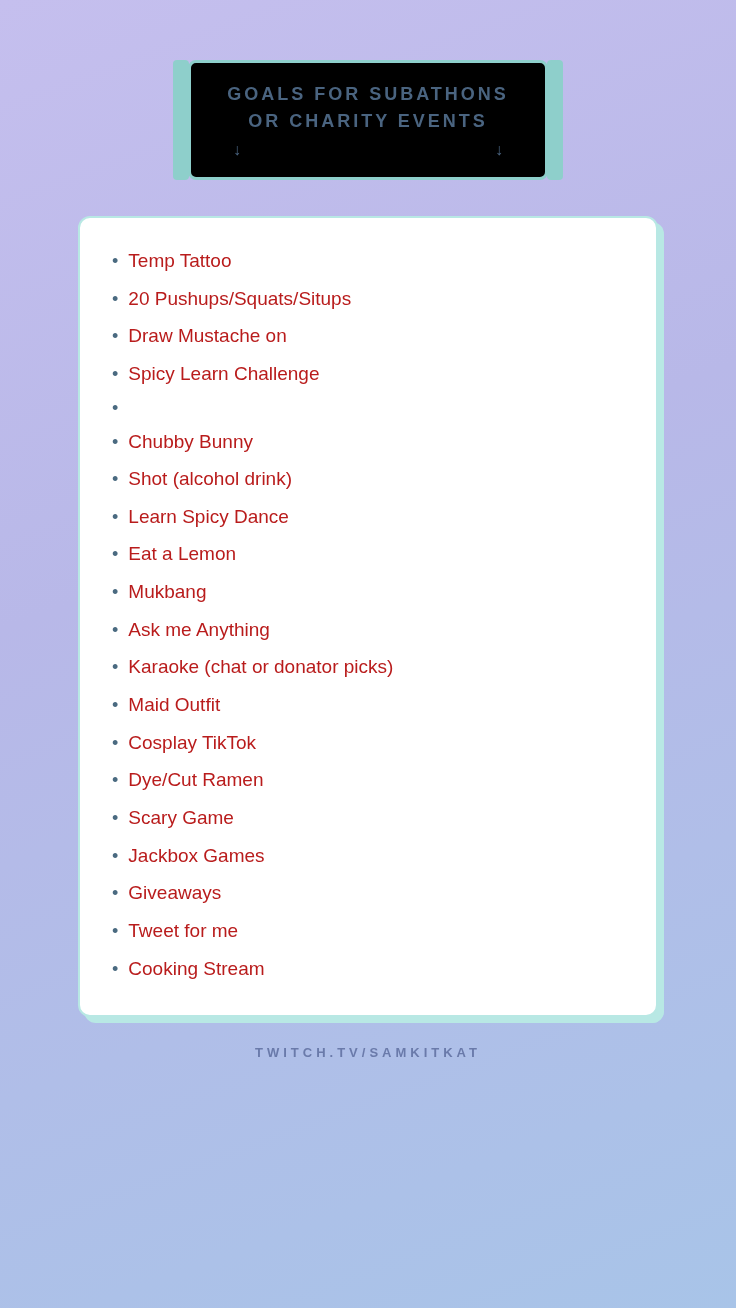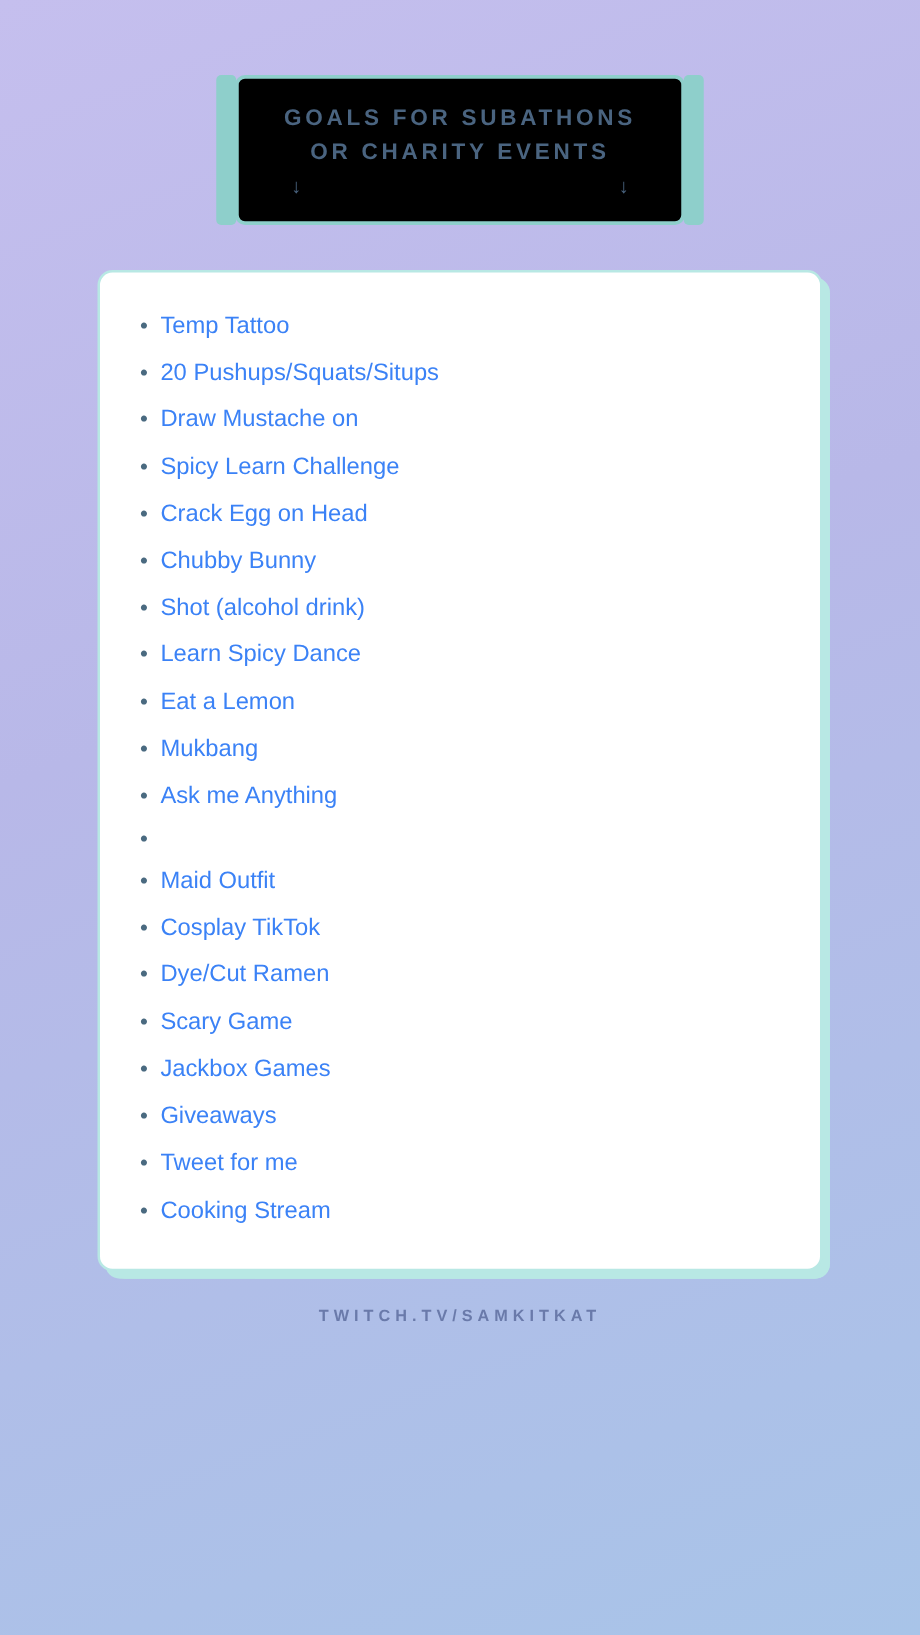--- a/index.html
+++ b/index.html
@@ -96,21 +96,21 @@
     .bullet {
       color: #4a6a80;
       font-size: 18px;
       margin-right: 10px;
       flex-shrink: 0;
       line-height: 1;
     }
 
     .item-text {
       font-size: 19px;
-      color: #3b82f6;
+      color: #b91c1c;
       font-weight: 500;
       line-height: 1.35;
       font-family: 'Arial Rounded MT Bold', 'Arial', sans-serif;
     }
 
     .footer {
       margin-top: 28px;
       letter-spacing: 4px;
       font-size: 13px;
       color: #6a7aaa;
@@ -144,21 +144,20 @@
     <div class="list-item">
       <span class="bullet">•</span>
       <span class="item-text">Draw Mustache on</span>
     </div>
     <div class="list-item">
       <span class="bullet">•</span>
       <span class="item-text">Spicy Learn Challenge</span>
     </div>
     <div class="list-item">
       <span class="bullet">•</span>
-      <span class="item-text">Crack Egg on Head</span>
     </div>
     <div class="list-item">
       <span class="bullet">•</span>
       <span class="item-text">Chubby Bunny</span>
     </div>
     <div class="list-item">
       <span class="bullet">•</span>
       <span class="item-text">Shot (alcohol drink)</span>
     </div>
     <div class="list-item">
@@ -172,20 +171,21 @@
     <div class="list-item">
       <span class="bullet">•</span>
       <span class="item-text">Mukbang</span>
     </div>
     <div class="list-item">
       <span class="bullet">•</span>
       <span class="item-text">Ask me Anything</span>
     </div>
     <div class="list-item">
       <span class="bullet">•</span>
+      <span class="item-text">Karaoke (chat or donator picks)</span>
     </div>
     <div class="list-item">
       <span class="bullet">•</span>
       <span class="item-text">Maid Outfit</span>
     </div>
     <div class="list-item">
       <span class="bullet">•</span>
       <span class="item-text">Cosplay TikTok</span>
     </div>
     <div class="list-item">

